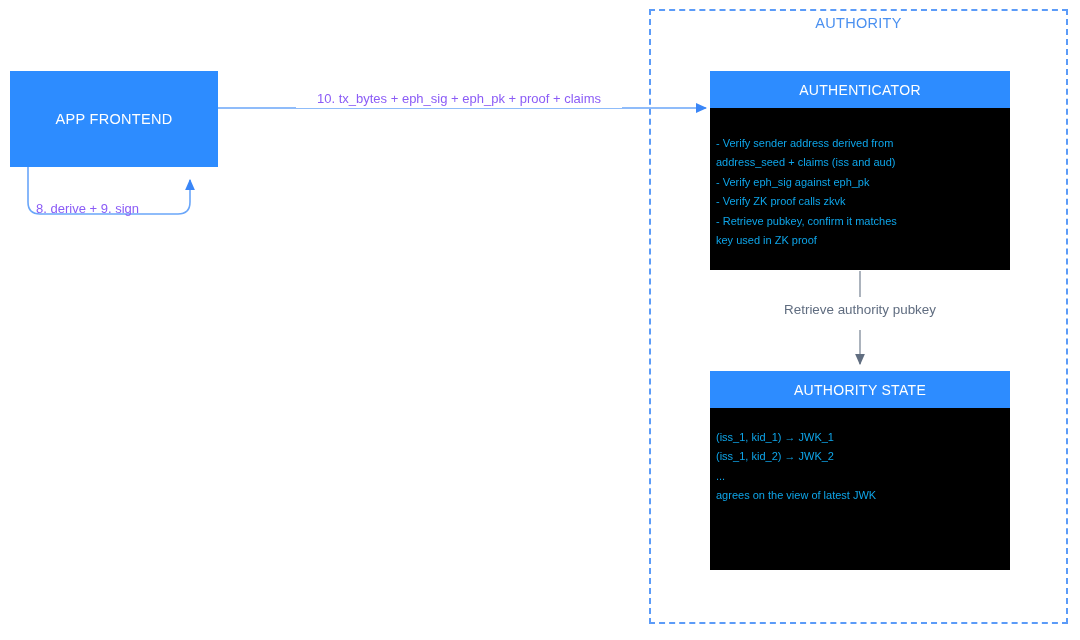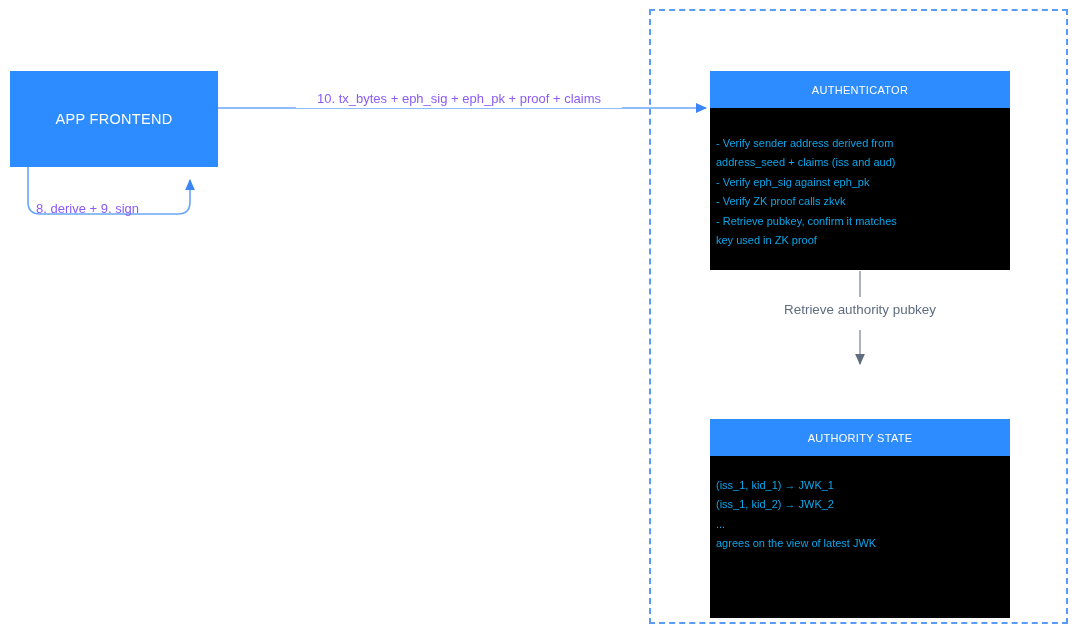--- a/index.html
+++ b/index.html
@@ -77,36 +77,36 @@
     width: 300px;
     left: 710px;
   }
   .card .card-header {
     height: 37px;
     background: #2d8cff;
     display: flex;
     align-items: center;
     justify-content: center;
     color: #ffffff;
-    font-size: 11px;
+    font-size: 14px;
     letter-spacing: 0.3px;
     box-sizing: border-box;
   }
   .card .card-body {
     background: #000000;
     color: #0ea5e9;
     box-sizing: border-box;
     padding: 26px 8px 10px 6px;
     font-size: 11px;
     line-height: 19.4px;
     overflow: hidden;
   }
   .card-authenticator { top: 71px; }
   .card-authenticator .card-body { height: 162px; }
-  .card-authority-state { top: 371px; margin-top: 48px; }
+  .card-authority-state { top: 371px; }
   .card-authority-state .card-body { height: 162px; padding-top: 20px; }
 
   .card-body .line { white-space: pre-wrap; }
 
   
   .edge-label {
     position: absolute;
     color: #8b5cf6;
     font-size: 13px;
     line-height: 19px;
@@ -136,20 +136,21 @@
     line-height: 19px;
     background: #ffffff;
   }
 </style>
 </head>
 <body>
 
 <div class="canvas">
 
   <div class="authority-group"></div>
+  <div class="authority-title">AUTHORITY</div>
 
   <svg class="svg-layer" viewBox="0 0 1080 640">
     <defs>
       <marker id="arrow-blue" viewBox="0 0 10 10" refX="9" refY="5" markerWidth="7" markerHeight="7" orient="auto-start-reverse">
         <path d="M 0 0.6 L 10 5 L 0 9.4 z" fill="#3a86f7"></path>
       </marker>
       <marker id="arrow-gray" viewBox="0 0 10 10" refX="9" refY="5" markerWidth="7" markerHeight="7" orient="auto-start-reverse">
         <path d="M 0 0.6 L 10 5 L 0 9.4 z" fill="#606d80"></path>
       </marker>
     </defs>

